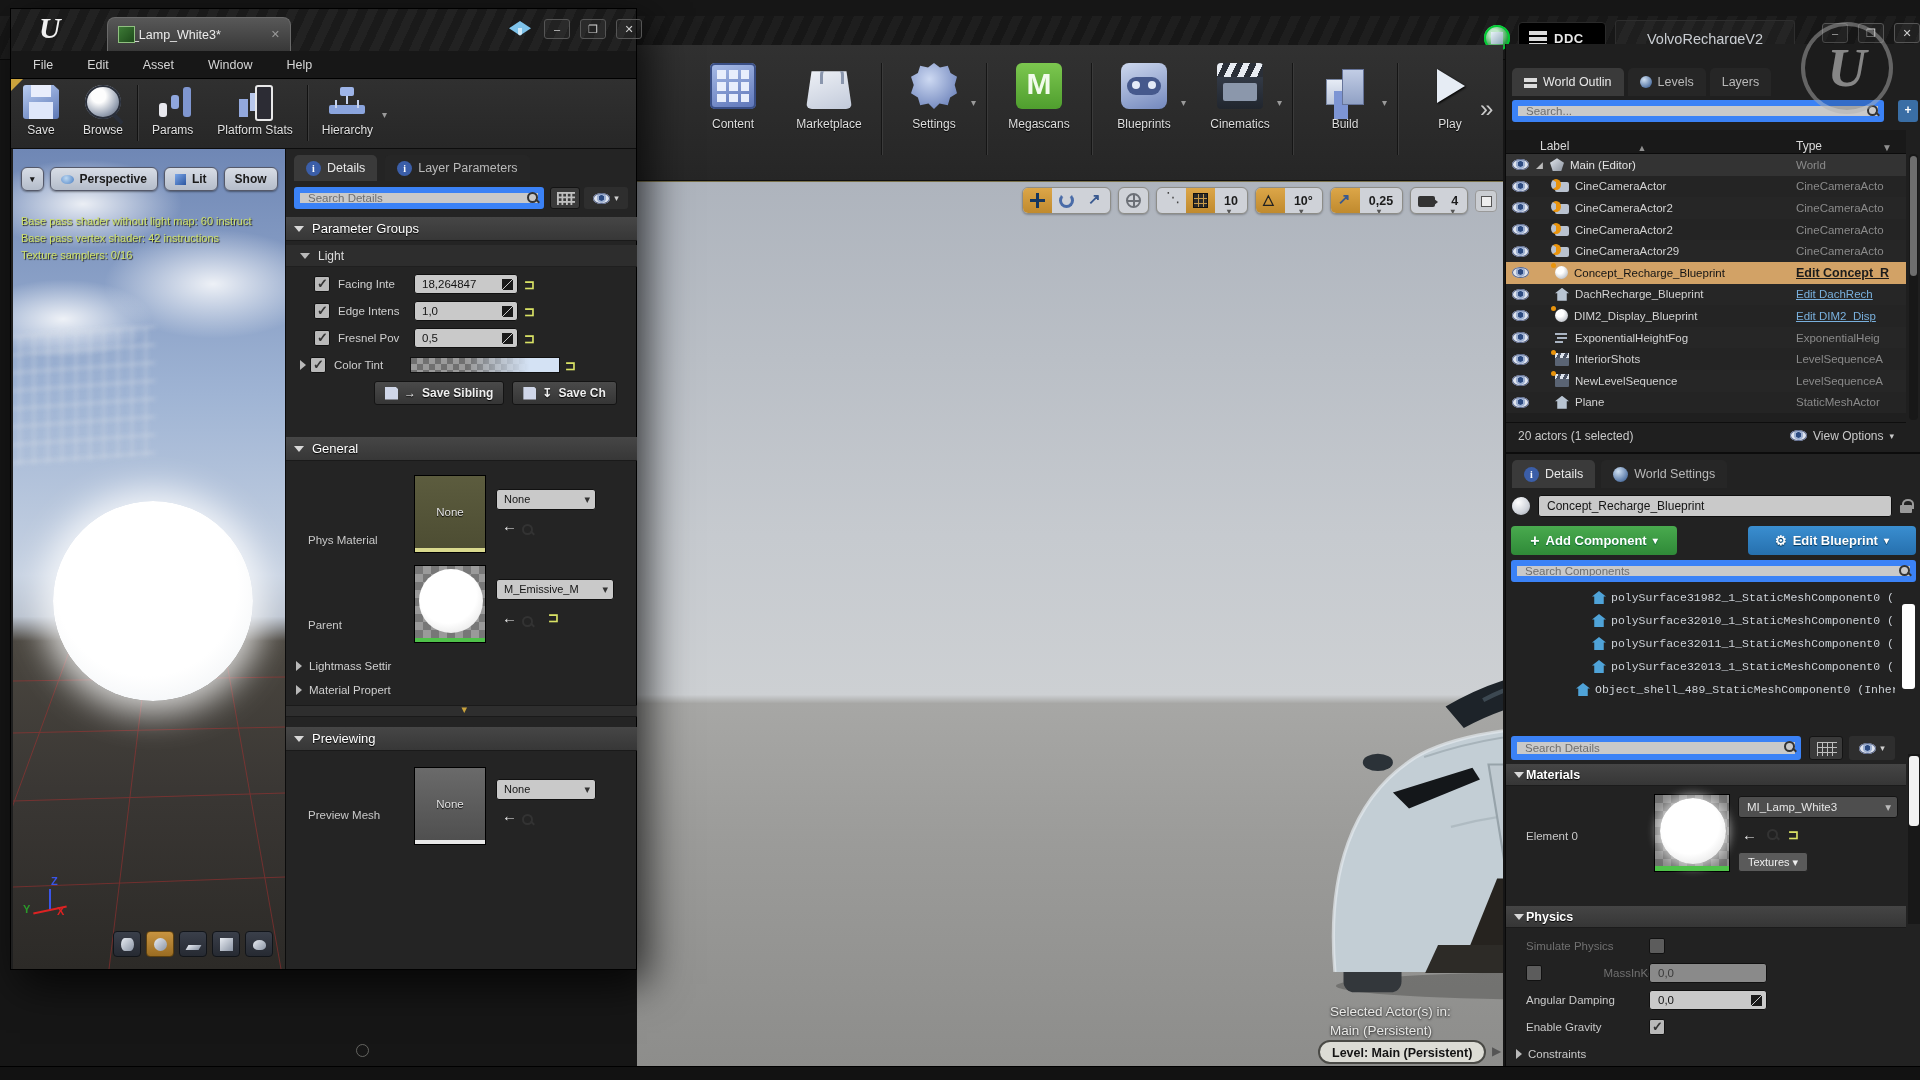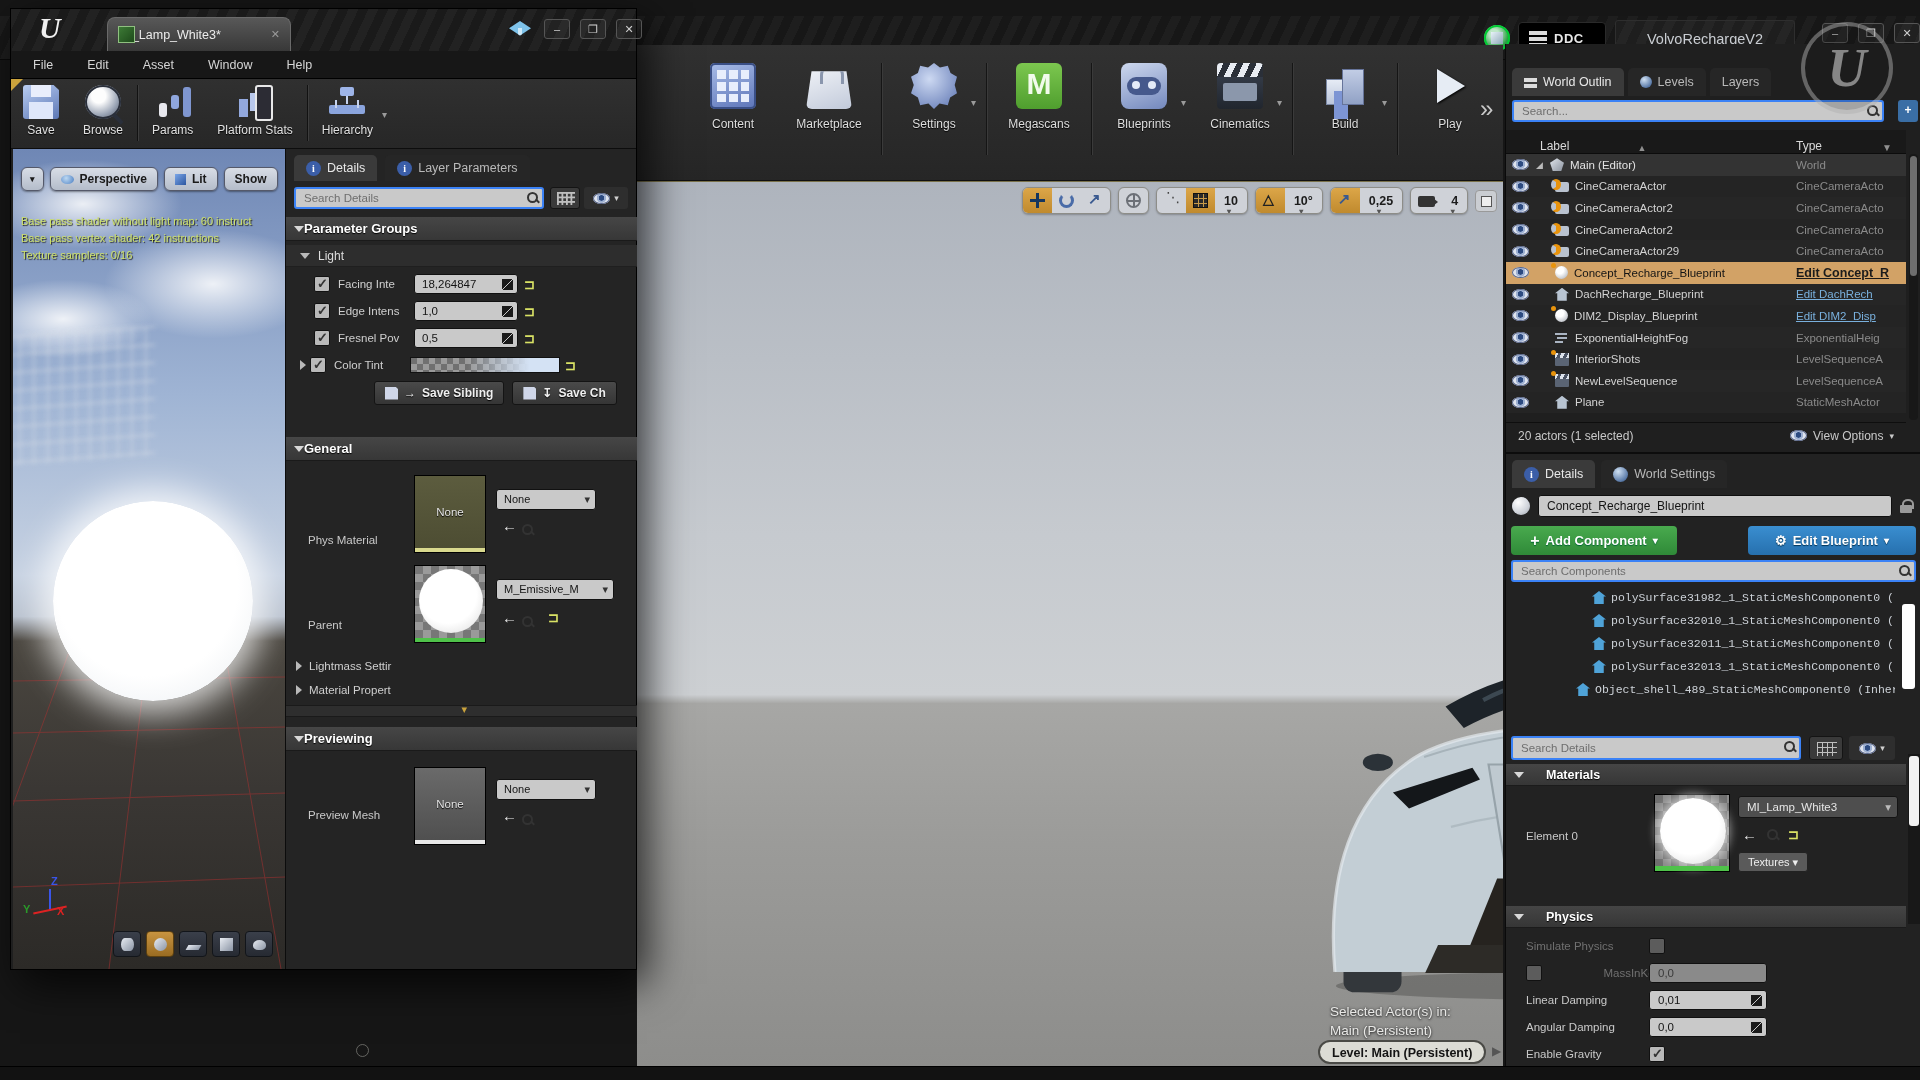--- a/index.html
+++ b/index.html
@@ -119,21 +119,21 @@
   
   .right-panel { position:absolute; left:1505px; top:44px; width:415px; height:1022px; background:#1f1f1f; border-left:1px solid #0a0a0a;}
   .rp-tabs { position:absolute; left:6px; top:24px; display:flex; gap:4px; height:28px; }
   .rp-tab { display:flex; align-items:center; gap:6px; padding:0 12px; border-radius:5px 5px 0 0;
     background:#262626; color:#b9b9b9; font-size:12.5px; }
   .rp-tab.active { background:#3a3a3a; color:#e8e8e8; }
   .ue-watermark { position:absolute; left:295px; top:-22px; width:92px; height:92px; border-radius:50%;
     border:4px solid rgba(235,235,235,.35); background:rgba(20,20,20,.2); z-index:5; display:flex;align-items:center;justify-content:center;
     color:rgba(240,240,240,.5); font-family:"Liberation Serif",serif; font-size:54px; font-weight:bold; font-style:italic;}
   .ol-search { position:absolute; left:6px; top:56px; width:372px; height:22px; }
-  .searchbox { width:100%; height:100%; background:#c9c9c9; border:2px solid #3b82f6; border-radius:3px;
+  .searchbox { width:100%; height:100%; background:#c9c9c9; border:6px solid #3b82f6; border-radius:3px;
     color:#222; font-size:11.5px; padding:0 22px 0 8px; font-family:"Liberation Sans",sans-serif; }
   .searchbox::placeholder { color:#6e6e6e; }
   .mag { position:absolute; right:5px; top:4px; width:13px; height:13px; }
   .mag::before{content:"";position:absolute;left:1px;top:1px;width:7px;height:7px;border:2px solid #333;border-radius:50%;}
   .mag::after{content:"";position:absolute;left:9px;top:9px;width:5px;height:2px;background:#333;transform:rotate(45deg);}
   .ol-plus { position:absolute; left:392px; top:56px; width:20px; height:22px; background:#3a6ea5; border-radius:3px;
     color:#fff; text-align:center; line-height:20px; font-weight:bold;}
   .ol-header { position:absolute; left:0px; top:86px; width:400px; height:24px; background:#191919; border-bottom:1px solid #0c0c0c;
     display:flex; align-items:flex-end; }
   .ol-header .h-label { margin-left:34px; color:#dadada; font-size:12px; }
@@ -207,21 +207,21 @@
   .comp-row .lab { margin-left:5px; overflow:hidden; max-width:300px;font-family:Liberation Mono, monospace;}
   .comp-scroll { position:absolute; left:396px; top:150px; width:13px; height:85px; background:#fff; border-radius:3px; }
   .dp-search2 { position:absolute; left:5px; top:282px; width:290px; height:24px; }
   .dp-gridbtn { position:absolute; left:303px; top:282px; width:34px; height:24px; background:#3a3a3a; border:1px solid #141414; border-radius:3px;}
   .dp-gridbtn::after{content:"";position:absolute;left:7px;top:5px;width:20px;height:14px;
      background-image:linear-gradient(#bfbfbf 1.5px,transparent 1.5px),linear-gradient(90deg,#bfbfbf 1.5px,transparent 1.5px);
      background-size:5px 5px;}
   .dp-eyebtn { position:absolute; left:343px; top:282px; width:46px; height:24px; background:#2e2e2e; border-radius:3px;
      display:flex; align-items:center; justify-content:center; gap:4px;}
   .sec-hdr { position:absolute; left:0; width:400px; height:22px; background:linear-gradient(#454545,#363636);
-     color:#fff; font-weight:bold; font-size:12.5px; display:flex; align-items:center; gap:22px;
+     color:#fff; font-weight:bold; font-size:12.5px; display:flex; align-items:center; gap:2px;
      text-shadow:0 1px 1px #000; border-bottom:1px solid #1b1b1b;}
   .tri-dn { width:0; height:0; border-left:5px solid transparent; border-right:5px solid transparent; border-top:6px solid #d8d8d8; margin-left:8px;}
   .tri-rt { width:0; height:0; border-top:5px solid transparent; border-bottom:5px solid transparent; border-left:6px solid #b9b9b9; margin-left:10px;}
   .mat-hdr { top:310px; }
   .el-row { position:absolute; left:0; top:336px; width:400px; height:92px; }
   .el-label { position:absolute; left:20px; top:40px; color:#c9c9c9; font-size:11.5px;}
   .mat-thumb { position:absolute; left:148px; top:4px; width:76px; height:78px; border:1px solid #000;
      background:conic-gradient(#8a8a8a 0 25%, #6e6e6e 0 50%, #8a8a8a 0 75%, #6e6e6e 0) 0 0/16px 16px; }
   .mat-thumb .ball { position:absolute; left:5px; top:3px; width:66px; height:66px; border-radius:50%;
      background:radial-gradient(circle at 45% 40%, #ffffff 0 55%, #e8e8e8 80%, #cfcfcf 100%); box-shadow:0 0 10px 4px rgba(255,255,255,.55);}
@@ -339,21 +339,21 @@
   
   .mi-details { position:absolute; left:274px; top:140px; width:351px; height:820px; background:#242424; border-left:1px solid #0c0c0c;}
   .mi-dtabs { position:absolute; left:8px; top:6px; display:flex; gap:8px; height:26px;}
   .mi-search { position:absolute; left:8px; top:38px; width:250px; height:22px;}
   .mi-gridbtn { position:absolute; left:264px; top:38px; width:30px; height:22px; background:#3a3a3a; border:1px solid #141414; border-radius:3px;}
   .mi-gridbtn::after{content:"";position:absolute;left:6px;top:4px;width:18px;height:13px;
      background-image:linear-gradient(#bfbfbf 1.5px,transparent 1.5px),linear-gradient(90deg,#bfbfbf 1.5px,transparent 1.5px);background-size:4.5px 4.5px;}
   .mi-eyebtn { position:absolute; left:298px; top:38px; width:44px; height:22px; background:#2e2e2e; border-radius:3px;
      display:flex; align-items:center; justify-content:center; gap:4px;}
   .mi-sec { position:absolute; left:0; width:351px; height:24px; background:linear-gradient(#464646,#373737);
-     color:#fff; font-weight:bold; font-size:13px; display:flex; align-items:center; 
+     color:#fff; font-weight:normal; font-size:13px; display:flex; align-items:center; gap:8px;
      text-shadow:0 1px 1px #000; border-bottom:1px solid #1a1a1a;}
   .pg-hdr { top:68px; }
   .light-hdr { position:absolute; left:0; top:96px; width:351px; height:22px; background:#2d2d2d;
      color:#dedede; font-size:12px; display:flex; align-items:center; gap:8px; border-bottom:1px solid #1f1f1f;}
   .param-row { position:absolute; left:0; width:351px; height:26px; display:flex; align-items:center;}
   .param-row .plab { color:#cfcfcf; font-size:11.5px; margin-left:8px; width:72px; overflow:hidden; white-space:nowrap;}
   .param-row .cb { margin-left:28px; }
   .pfield { width:104px; height:20px; background:#c9c9c9; border:1px solid #111; border-radius:3px;
      color:#141414; font-size:11.5px; line-height:18px; padding-left:7px; position:relative; margin-left:4px;}
   .pfield .sg { position:absolute; right:4px; top:4px; width:11px; height:11px;
@@ -731,26 +731,20 @@
             </span>
           </div>
           <div class="ph-row">
             <span class="cb dis mass-cb"></span>
             <span class="ph-label dis mass-lab">MassInKg</span>
             <span class="ph-ctl">
               <span class="spinfield dis">0,0</span>
             </span>
           </div>
           <div class="ph-row">
-            <span class="ph-label">Linear Damping</span>
-            <span class="ph-ctl">
-              <span class="spinfield">0,01<span class="sg"></span></span>
-            </span>
-          </div>
-          <div class="ph-row">
             <span class="ph-label">Angular Damping</span>
             <span class="ph-ctl">
               <span class="spinfield">0,0<span class="sg"></span></span>
             </span>
           </div>
           <div class="ph-row">
             <span class="ph-label">Enable Gravity</span>
             <span class="ph-ctl">
               <span class="cb on"></span>
             </span>

